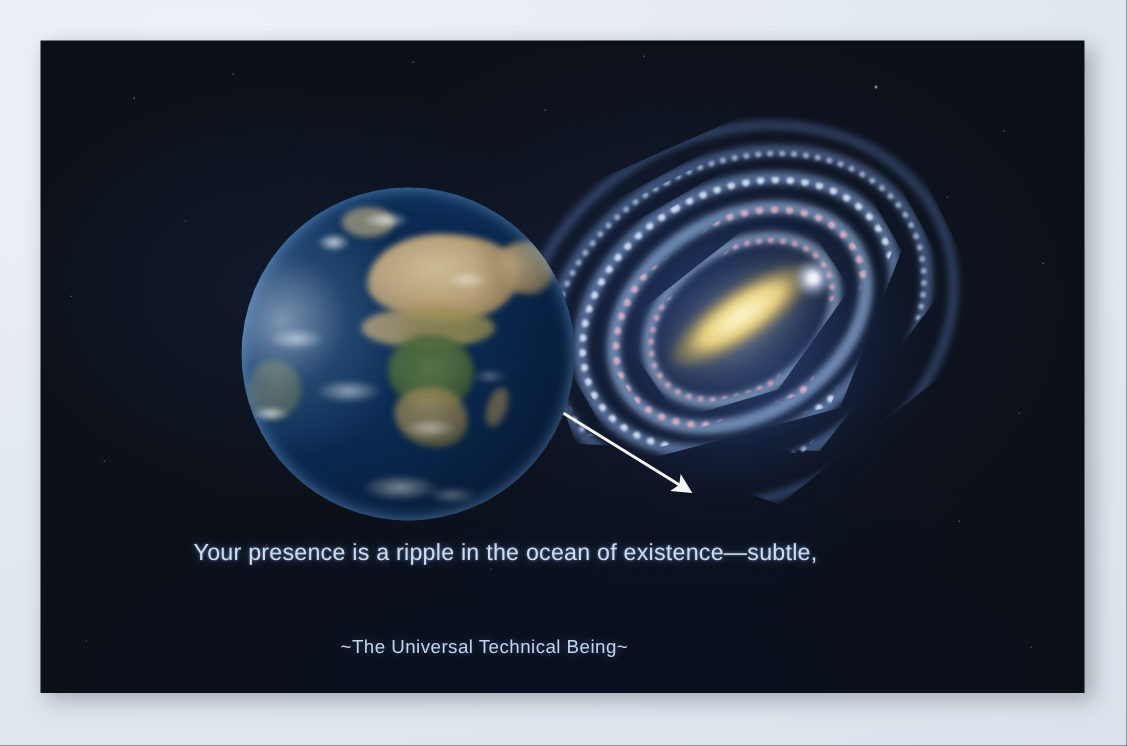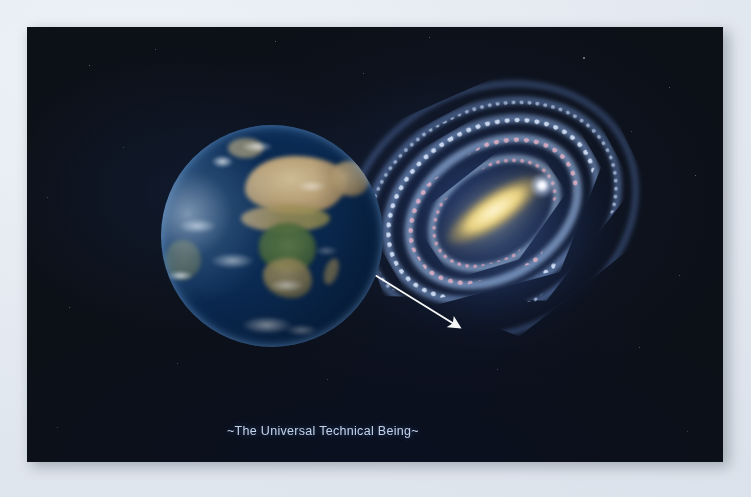--- a/index.html
+++ b/index.html
@@ -346,17 +346,18 @@
     <div class="land brazil"></div>
     <div class="clouds"></div>
     <div class="limb"></div>
     <div class="shade"></div>
     <div class="atmo"></div>
   </div>
 
 </div>
 
 <div id="quote">
+  <div>Your presence is a ripple in the ocean of existence—subtle,</div>
 </div>
 
 <div id="attribution">
   <span class="inner">~The Universal Technical Being~</span>
 </div>
 
 </body></html>

